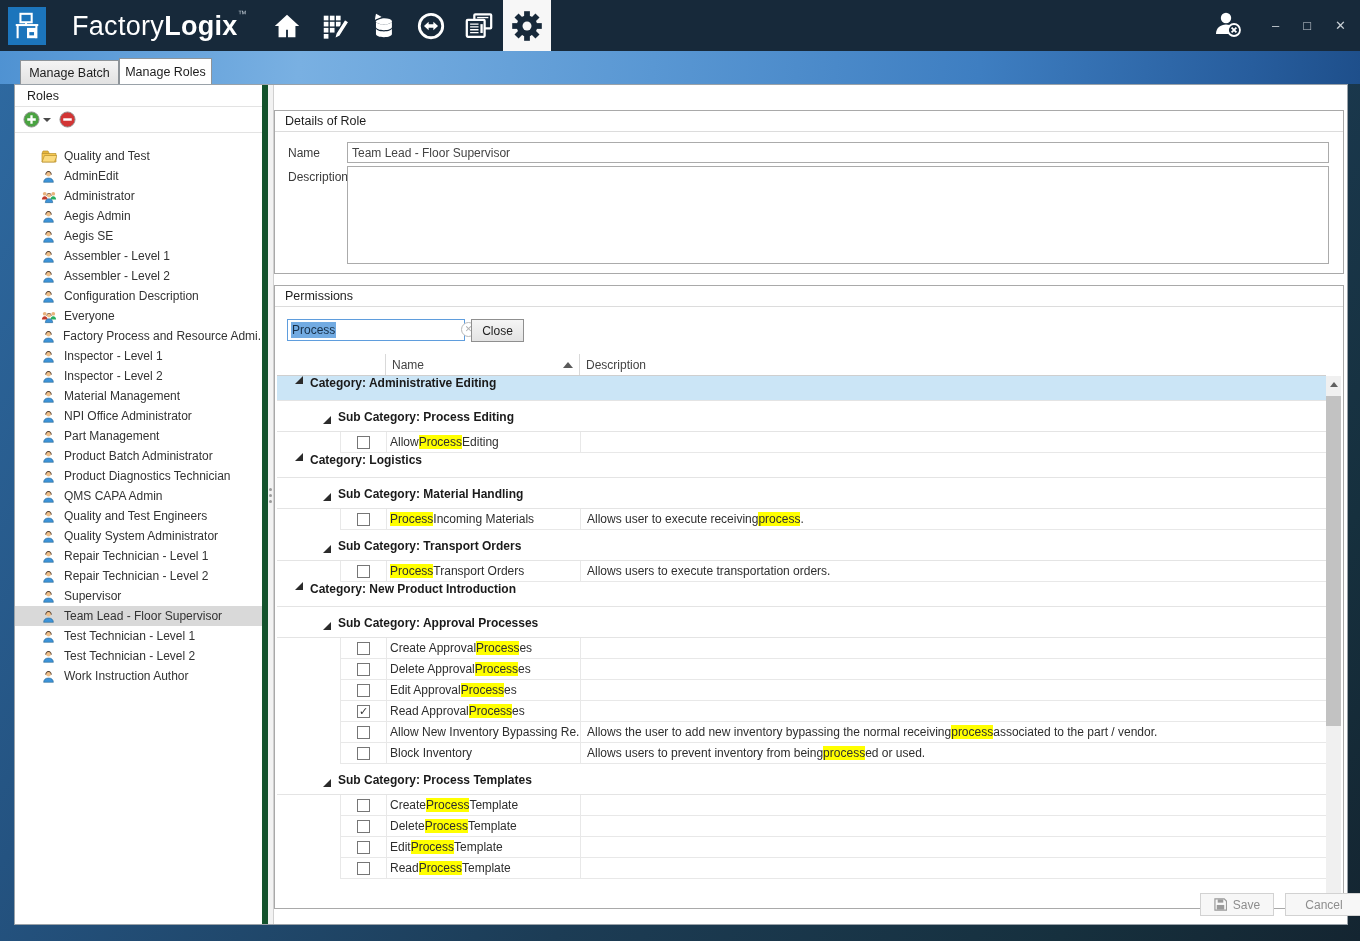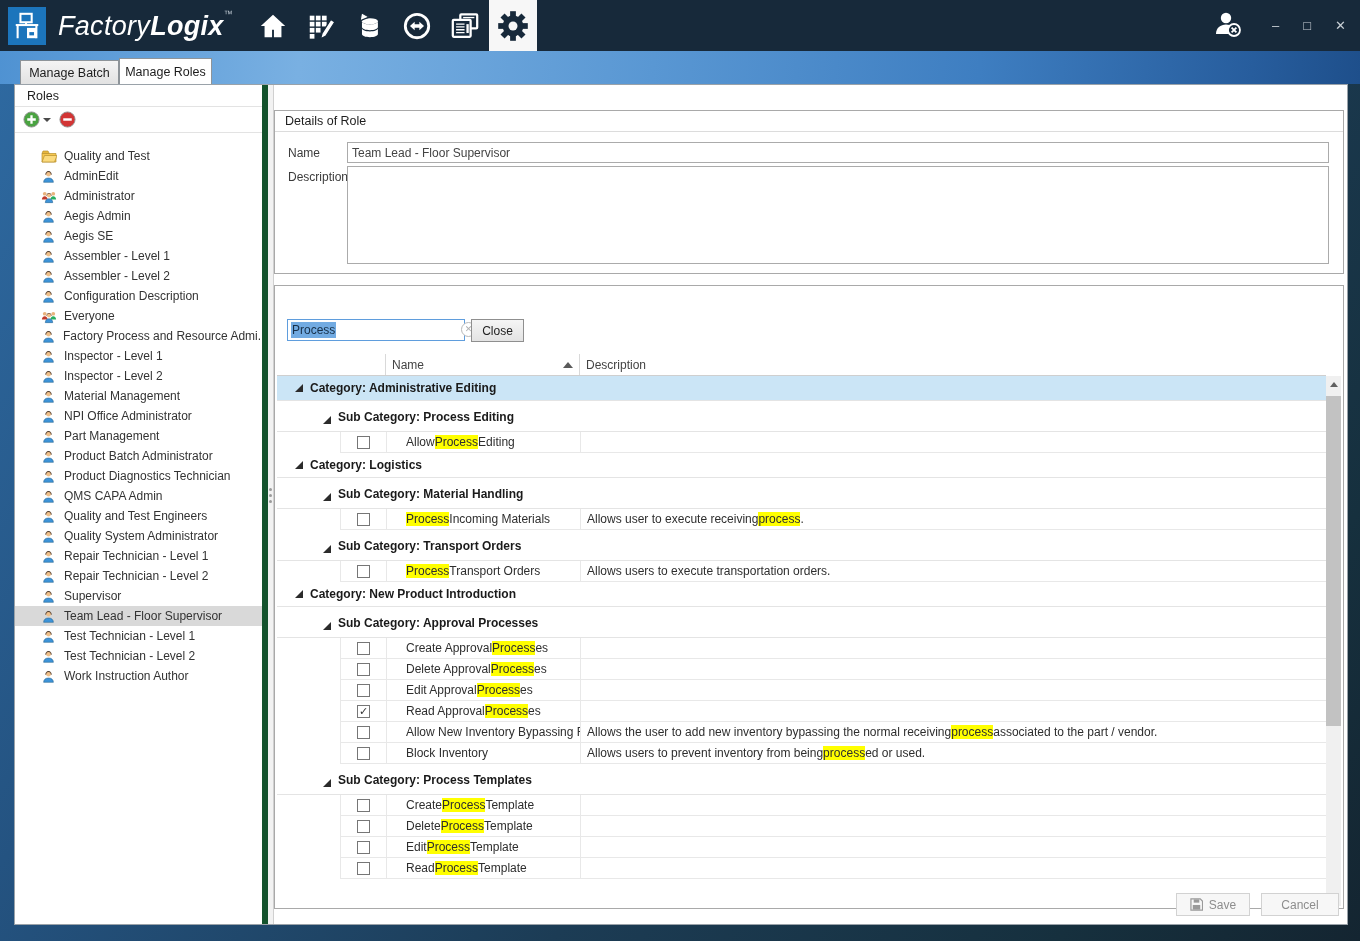--- a/index.html
+++ b/index.html
@@ -3,21 +3,21 @@
 <meta charset="utf-8">
 <style>
   * { margin:0; padding:0; box-sizing:border-box; }
   html,body { width:1360px; height:941px; font-family:"Liberation Sans", sans-serif; }
   .window { position:relative; width:1360px; height:941px; overflow:hidden;
     background:linear-gradient(125deg,#2f6ba3 0%,#245381 30%,#1c3c55 60%,#16303e 85%,#142531 100%); }
 
   
   .titlebar { position:absolute; left:0; top:0; width:1360px; height:51px; background:#17293a; display:flex; align-items:center; }
   .logo { width:38px; height:38px; margin-left:8px; background:#1c75bc; display:flex; align-items:center; justify-content:center; }
-  .brand { margin-left:12px; font-size:27px; color:#fff; letter-spacing:.3px; white-space:nowrap;font-style:italic; }
+  .brand { margin-left:26px; font-size:27px; color:#fff; letter-spacing:.3px; white-space:nowrap; }
   .brand b { font-weight:bold; }
   .brand sup { font-size:9px; color:#b9c4cd; vertical-align:18px; }
   .navicons { display:flex; margin-left:16px; height:51px; }
   .nav-item { width:48px; height:51px; display:flex; align-items:center; justify-content:center; cursor:pointer; }
   .nav-item.active { background:#f7f7f7; }
   .tb-right { position:absolute; right:14px; top:0; height:51px; display:flex; align-items:center; }
   .userx { margin-right:28px; }
   .winctl { display:flex; gap:24px; color:#c9d0d6; font-size:13px; }
   .winctl span { cursor:pointer; line-height:13px; }
 
@@ -63,44 +63,44 @@
   .clear-ic { position:absolute; left:186px; top:36px; width:15px; height:15px; border:1px solid #b9b9b9; border-radius:50%; color:#b0b0b0; font-size:9px; line-height:13px; text-align:center; cursor:pointer; background:#fff; }
   .close-btn { position:absolute; left:196px; top:33px; width:53px; height:23px; border:1px solid #8f8f8f; background:linear-gradient(#f5f5f5,#e3e3e3); font:12px "Liberation Sans",sans-serif; color:#222; cursor:pointer; }
 
   
   .tbl-header { position:absolute; left:2px; right:17px; top:68px; height:22px; display:grid; grid-template-columns:109px 194px 1fr; font-size:12px; color:#444; border-bottom:1px solid #cfcfcf; }
   .th { display:flex; align-items:center; padding-left:6px; border-right:1px solid #d9d9d9; position:relative; }
   .th:last-child { border-right:none; }
   .sort-arrow { position:absolute; right:6px; width:0; height:0; border-left:5px solid transparent; border-right:5px solid transparent; border-bottom:6px solid #5a5a5a; }
   .tbl-body { position:absolute; left:2px; right:17px; top:90px; bottom:2px; overflow:hidden; }
 
-  .row-cat { height:25px; display:flex; align-items:center; padding-left:18px; gap:7px; font-weight:bold; font-size:12px; color:#1a1a1a; border-bottom:1px solid #e4e4e4; background:#fff; cursor:pointer; }
+  .row-cat { height:25px; display:flex; align-items:flex-start; padding-left:18px; gap:7px; font-weight:bold; font-size:12px; color:#1a1a1a; border-bottom:1px solid #e4e4e4; background:#fff; cursor:pointer; }
   .row-cat.selected { background:#cbe5f6; }
   .row-sub { height:31px; display:flex; align-items:flex-end; padding:0 0 7px 46px; gap:7px; font-weight:bold; font-size:12px; color:#1a1a1a; border-bottom:1px solid #e4e4e4; cursor:pointer; }
   .tri { width:0; height:0; border-left:8px solid transparent; border-bottom:8px solid #2b2b2b; display:inline-block; }
   .row-perm { height:21px; display:grid; grid-template-columns:63px 46px 194px 1fr; font-size:12px; color:#2e2e2e; }
   .cell { display:flex; align-items:center; overflow:hidden; white-space:nowrap; }
   .cell.cb,.cell.nm,.cell.ds { border-bottom:1px solid #e8e8e8; border-left:1px solid #e8e8e8; }
   .cell.cb { justify-content:center; }
-  .cell.nm { padding-left:19px; }
+  .cell.nm { padding-left:3px; }
   .cell.ds { padding-left:6px; }
   .checkbox { width:13px; height:13px; border:1px solid #767676; background:#fff; font-size:11px; line-height:11px; text-align:center; color:#333; cursor:pointer; }
   .hl { background:#ffff00; }
 
   
   .vscroll { position:absolute; right:2px; top:90px; bottom:2px; width:15px; background:#f0f0f0; }
   .sc-arrow { position:absolute; left:0; width:15px; height:17px; display:flex; align-items:center; justify-content:center; cursor:pointer; }
   .sc-up { top:0; } .sc-dn { bottom:0; }
   .sc-arrow b { width:0; height:0; border-left:4px solid transparent; border-right:4px solid transparent; }
   .sc-up b { border-bottom:5px solid #606060; }
   .sc-dn b { border-top:5px solid #606060; }
   .sc-thumb { position:absolute; left:0; top:20px; width:15px; height:330px; background:#c2c2c2; cursor:grab; }
 
   
-  .btn { position:absolute; height:23px; border:1px solid #d2d2d2; background:#f7f7f7; font:12px "Liberation Sans",sans-serif; color:#8d8d8d; display:flex; align-items:center; justify-content:center; gap:6px; cursor:pointer; }
+  .btn { position:absolute; height:23px; border:1px solid #d2d2d2; background:#f7f7f7; font:12px "Liberation Sans",sans-serif; color:#8d8d8d; display:flex; align-items:center; justify-content:center; gap:6px; cursor:pointer;margin-left:24px; }
   .btn-save { left:1161px; top:808px; width:74px; }
   .btn-cancel { left:1246px; top:808px; width:78px; }
 </style>
 </head>
 <body>
 
 <div class="window">
 
   <div class="titlebar">
     <div class="logo">
@@ -510,20 +510,21 @@
 
     <div class="groupbox details-box">
       <div class="box-header">Details of Role</div>
       <span class="fl-label" style="left:13px; top:35px;">Name</span>
       <input class="name-input" value="Team Lead - Floor Supervisor" style="">
       <span class="fl-label" style="left:13px; top:59px;">Description</span>
       <textarea class="desc-area" style=""></textarea>
     </div>
 
     <div class="groupbox perms-box">
+      <div class="box-header">Permissions</div>
 
       <div class="search-box">
         <span class="search-sel">Process</span>
       </div>
       <span class="clear-ic">✕</span>
       <button class="close-btn">Close</button>
 
       <div class="tbl-header">
         <div class="th"></div>
         <div class="th">

